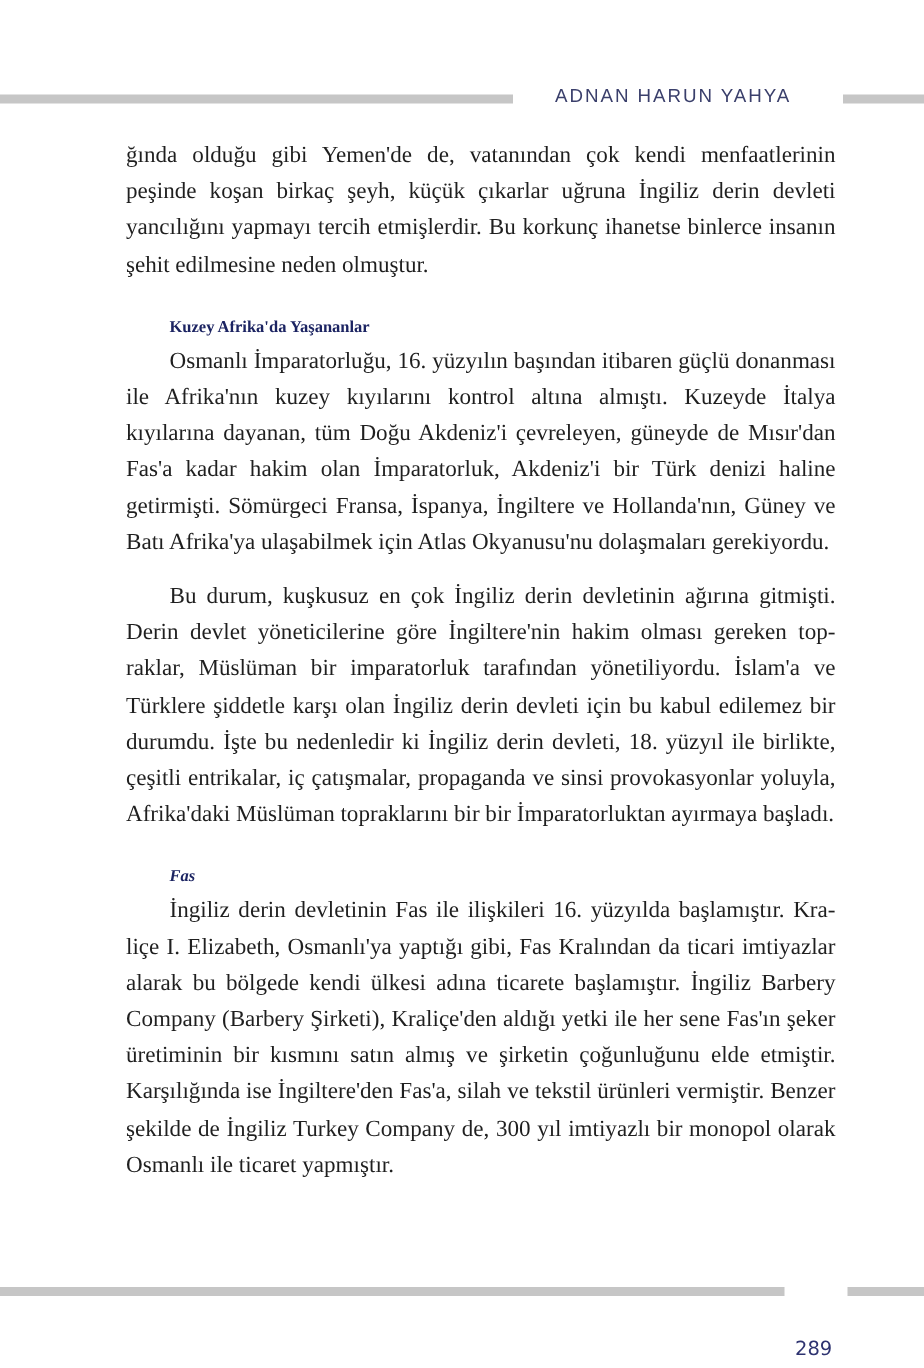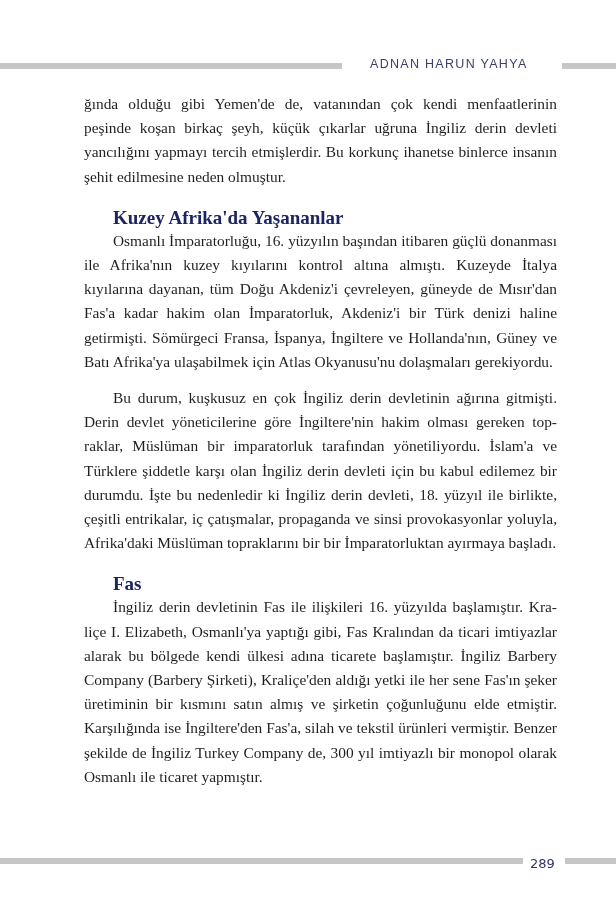--- a/index.html
+++ b/index.html
@@ -56,39 +56,40 @@
       hyphens: manual;
     }
     .content p.indent {
       text-indent: 29px;
     }
     .content p.gap {
       margin-top: 12px;
     }
     .content h2 {
       margin: 18px 0 0 29px;
-      font-size: 19px;
+      font-size: 11px;
       line-height: 22px;
       font-weight: bold;
       color: #1c2462;
     }
     .content h2.fas {
+      font-style: italic;
     }
     .footer-bar-left {
       position: absolute;
       left: 0;
       top: 858px;
       width: 523px;
       height: 6px;
       background: #c6c6c6;
     }
     .page-number {
       position: absolute;
       left: 530px;
-      top: 856px;
+      top: 892px;
       font-family: "DejaVu Sans", sans-serif;
       font-size: 13px;
       color: #2e3370;
       white-space: nowrap;
     }
     .footer-bar-right {
       position: absolute;
       left: 565px;
       top: 858px;
       width: 51px;

